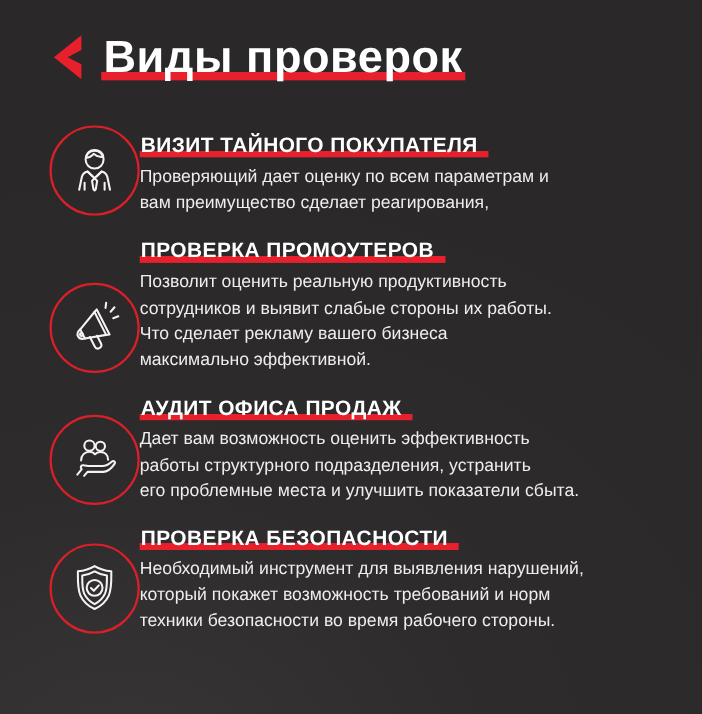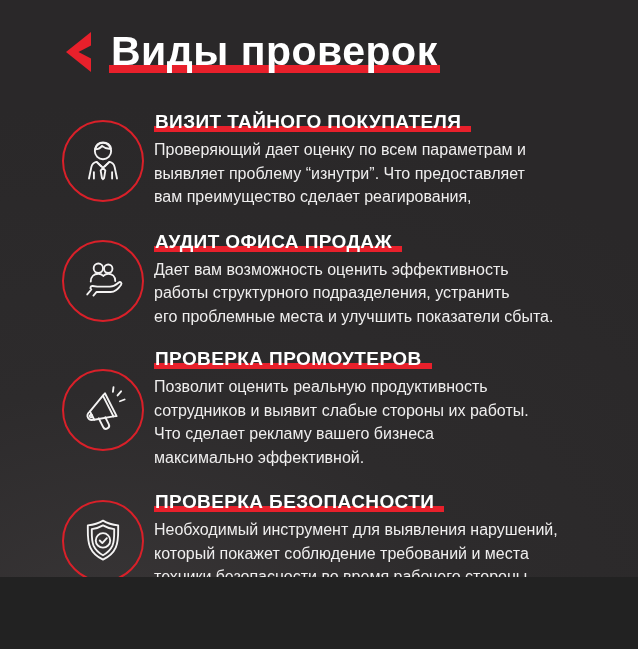--- a/index.html
+++ b/index.html
@@ -5,27 +5,26 @@
   :root{
     --bg:#2d2b2c;
     --red:#e8202b;
     --white:#ffffff;
     --body:#efeeee;
   }
   *{margin:0;padding:0;box-sizing:border-box;}
   html,body{background:#222;}
   .canvas{
     position:relative;
-    width:638px;height:577px;
+    width:638px;height:649px;
     margin:0 auto;
     background:radial-gradient(120% 90% at 18% 108%, #383536 0%, var(--bg) 45%, #2a2829 100%);
     font-family:"Liberation Sans","DejaVu Sans",sans-serif;
     overflow:hidden;
     color:var(--body);
-    padding-left:17px;
   }
   .header{
     display:flex;align-items:center;
     margin:30px 0 0 46px;
     gap:15px;
   }
   .header-chevron{width:31px;height:40px;flex:none;}
   .page-title{
     font-size:41px;
     line-height:42px;
@@ -34,22 +33,22 @@
     color:var(--white);
     background:linear-gradient(to top, var(--red) 0, var(--red) 8px, transparent 8px);
     padding:0 2px 1px 2px;
     display:inline-block;
   }
   .sections{
     margin:38px 0 0 45px;
   }
   .section{
     display:flex;
-    align-items:center;
-    gap:10px;
+    align-items:flex-end;
+    gap:0;
   }
   .s-gap-a{margin-bottom:22px;}
   .s-gap-b{margin-bottom:20px;}
   .s-gap-c{margin-bottom:24px;}
   .icon-circle{
     flex:none;
     width:82px;height:82px;
     border:2px solid #d92029;
     border-radius:50%;
     display:flex;align-items:center;justify-content:center;
@@ -102,41 +101,21 @@
             <path d="M29.5 24.8 L25.6 28.6"></path>
             <path d="M24 29.8 L26 32.2 L24.9 38.6 L24 39.6 L23.1 38.6 L22 32.2 Z"></path>
             <path d="M16.2 33.5 L16.2 39"></path>
             <path d="M31.8 33.5 L31.8 39"></path>
           </g>
         </svg>
       </div>
       <div class="section-content">
         <div><span class="section-heading">ВИЗИТ ТАЙНОГО ПОКУПАТЕЛЯ</span></div>
         <div class="body-line">Проверяющий дает оценку по всем параметрам и</div>
-        <div class="body-line">выявляет проблему “изнутри”. Что предоставляет</div>
         <div class="body-line">вам преимущество сделает реагирования,</div>
-      </div>
-    </div>
-
-    <div class="section s-gap-b">
-      <div class="icon-circle">
-        <svg viewBox="0 0 48 48" aria-hidden="true">
-          <g class="icon-stroke">
-            <circle cx="20" cy="13" r="4"></circle>
-            <circle cx="28.5" cy="13.5" r="3.6"></circle>
-            <path d="M13.5 24.5 C13.5 20.3 16.3 17.8 20 17.8 C21.9 17.8 23.3 18.5 24.3 19.7 C25.2 18.7 26.6 17.9 28.5 17.9 C31.9 17.9 34.5 20.2 34.5 24"></path>
-            <path d="M10.5 35.5 L14 31.3 C12.6 30.2 13.2 28.1 15.1 28.3 L19 28.8 L30 28.8 C33 28.8 35.3 27.3 37.3 25.5 C38.9 24.1 40.6 25.6 39.4 27.4 C37.2 30.6 34.6 33.4 30.6 33.4 L18.5 33.4 L15.8 36.5"></path>
-          </g>
-        </svg>
-      </div>
-      <div class="section-content">
-        <div><span class="section-heading">АУДИТ ОФИСА ПРОДАЖ</span></div>
-        <div class="body-line">Дает вам возможность оценить эффективность</div>
-        <div class="body-line">работы структурного подразделения, устранить</div>
-        <div class="body-line">его проблемные места и улучшить показатели сбыта.</div>
       </div>
     </div>
 
     <div class="section s-gap-a">
       <div class="icon-circle">
         <svg viewBox="0 0 48 48" aria-hidden="true">
           <g class="icon-stroke">
             <g transform="rotate(-27 24 24)">
               <path d="M13.5 20 L29.5 13 L29.5 33 L13.5 28 Z"></path>
               <path d="M29.5 13 L32 12 L32 34 L29.5 33"></path>
@@ -152,33 +131,52 @@
       </div>
       <div class="section-content">
         <div><span class="section-heading">ПРОВЕРКА ПРОМОУТЕРОВ</span></div>
         <div class="body-line">Позволит оценить реальную продуктивность</div>
         <div class="body-line">сотрудников и выявит слабые стороны их работы.</div>
         <div class="body-line">Что сделает рекламу вашего бизнеса</div>
         <div class="body-line">максимально эффективной.</div>
       </div>
     </div>
 
+    <div class="section s-gap-b">
+      <div class="icon-circle">
+        <svg viewBox="0 0 48 48" aria-hidden="true">
+          <g class="icon-stroke">
+            <circle cx="20" cy="13" r="4"></circle>
+            <circle cx="28.5" cy="13.5" r="3.6"></circle>
+            <path d="M13.5 24.5 C13.5 20.3 16.3 17.8 20 17.8 C21.9 17.8 23.3 18.5 24.3 19.7 C25.2 18.7 26.6 17.9 28.5 17.9 C31.9 17.9 34.5 20.2 34.5 24"></path>
+            <path d="M10.5 35.5 L14 31.3 C12.6 30.2 13.2 28.1 15.1 28.3 L19 28.8 L30 28.8 C33 28.8 35.3 27.3 37.3 25.5 C38.9 24.1 40.6 25.6 39.4 27.4 C37.2 30.6 34.6 33.4 30.6 33.4 L18.5 33.4 L15.8 36.5"></path>
+          </g>
+        </svg>
+      </div>
+      <div class="section-content">
+        <div><span class="section-heading">АУДИТ ОФИСА ПРОДАЖ</span></div>
+        <div class="body-line">Дает вам возможность оценить эффективность</div>
+        <div class="body-line">работы структурного подразделения, устранить</div>
+        <div class="body-line">его проблемные места и улучшить показатели сбыта.</div>
+      </div>
+    </div>
+
     <div class="section s-gap-c">
       <div class="icon-circle">
         <svg viewBox="0 0 48 48" aria-hidden="true">
           <g class="icon-stroke">
             <path d="M24 6.5 C28 8.9 32.5 10.1 37 10.6 C37 17 37.5 24 35 29.5 C33 34 29 37.6 24 40 C19 37.6 15 34 13 29.5 C10.5 24 11 17 11 10.6 C15.5 10.1 20 8.9 24 6.5 Z"></path>
             <path d="M24 10.6 C27 12.4 30.4 13.3 33.6 13.8 C33.6 18.6 33.9 23.8 32.1 28 C30.5 31.5 27.6 34.3 24 36.2 C20.4 34.3 17.5 31.5 15.9 28 C14.1 23.8 14.4 18.6 14.4 13.8 C17.6 13.3 21 12.4 24 10.6 Z"></path>
             <circle cx="24" cy="23.5" r="6.2"></circle>
             <path d="M21.2 23.6 L23.4 25.8 L27.3 21.6"></path>
           </g>
         </svg>
       </div>
       <div class="section-content">
         <div><span class="section-heading">ПРОВЕРКА БЕЗОПАСНОСТИ</span></div>
         <div class="body-line">Необходимый инструмент для выявления нарушений,</div>
-        <div class="body-line">который покажет соблюдение требований и места</div>
+        <div class="body-line">который покажет возможность требований и норм</div>
         <div class="body-line">техники безопасности во время рабочего стороны.</div>
       </div>
     </div>
 
   </div>
 </div>
 
 </body></html>

